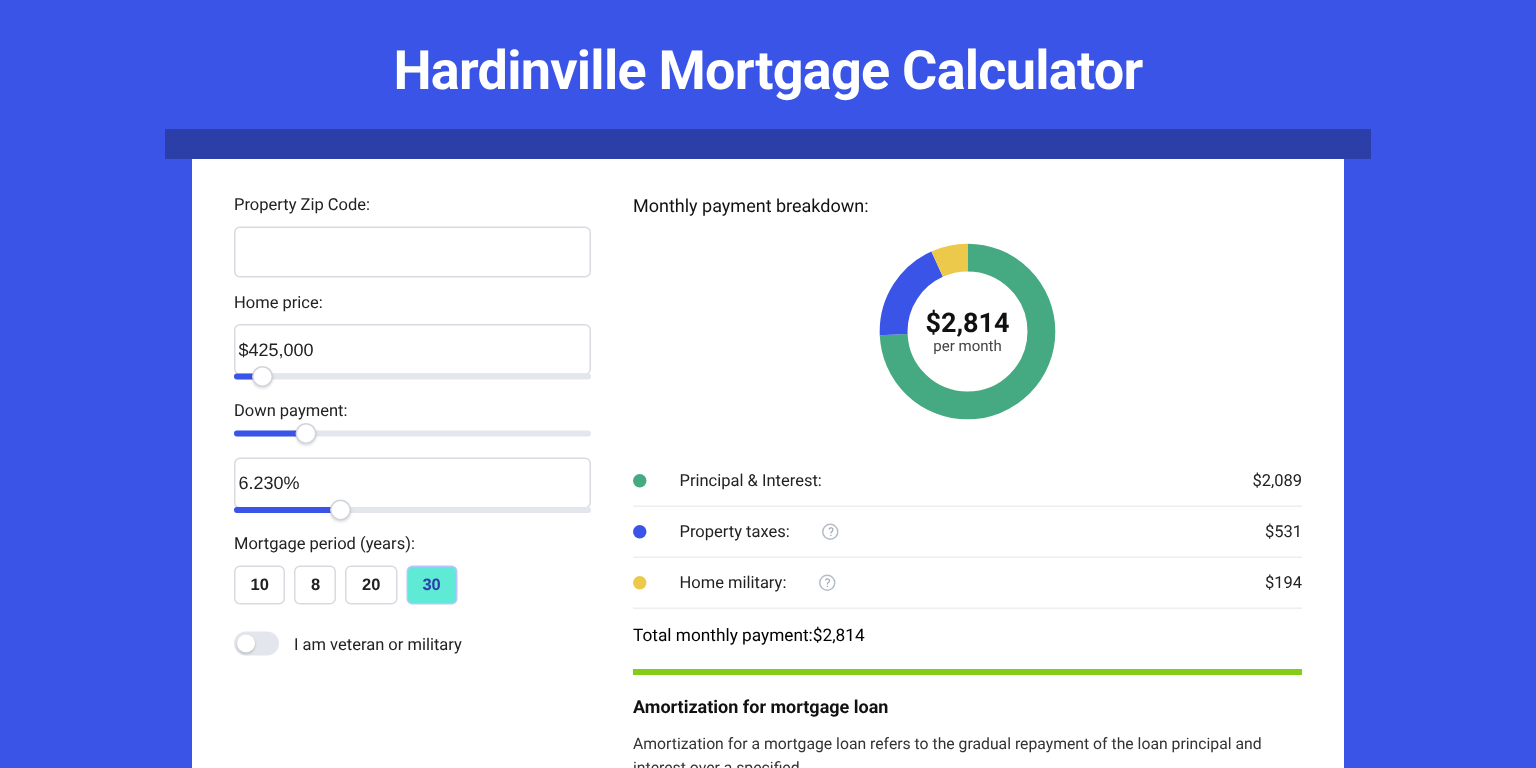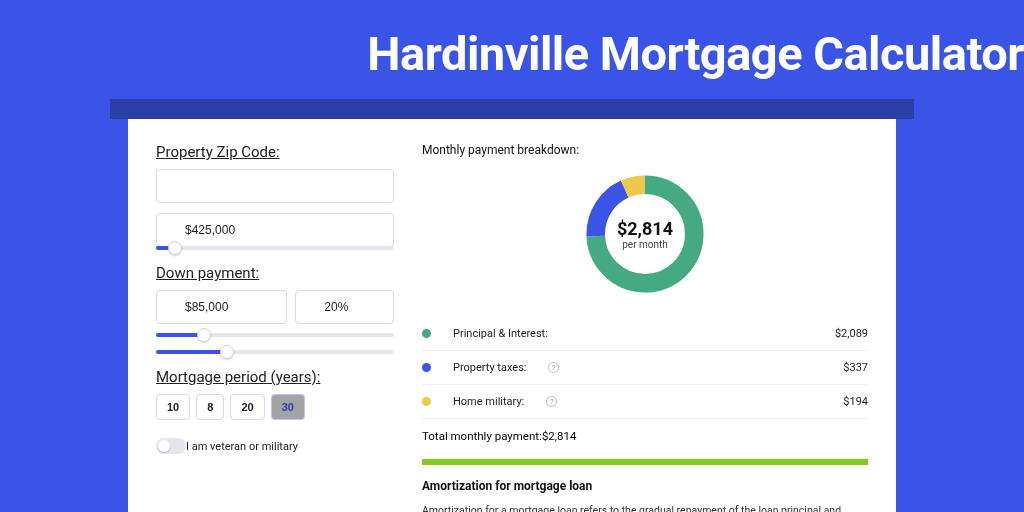--- a/index.html
+++ b/index.html
@@ -5,54 +5,53 @@
   * { box-sizing: border-box; margin: 0; padding: 0; }
   body {
     font-family: -apple-system, BlinkMacSystemFont, "Segoe UI", Roboto, Arial, sans-serif;
     background: #3a54e8;
     width: 1024px;
     height: 512px;
     overflow: hidden;
   }
   .page-title {
     color: #fff;
-    font-size: 47px;
+    font-size: 36px;
     font-weight: 700;
-    text-align: right;
+    text-align: center;
     padding: 26px 0 18px 0;
     letter-spacing: -0.5px;
   }
   .shadow-strip {
     background: #2c3ea8;
     height: 20px;
     margin: 0 110px;
   }
   .card {
     background: #fff;
     margin: 0 128px;
     padding: 24px 28px 0 28px;
     display: flex;
     gap: 28px;
   }
   .left-col { width: 238px; flex-shrink: 0; }
   .right-col { flex: 1; }
 
   .field-label {
-    font-size: 15px;
+    font-size: 11px;
     color: #222;
     margin-bottom: 8px;
     display: block;
-    text-decoration: underline;
   }
   .text-input {
     width: 100%;
     border: 1px solid #d7dbe0;
     border-radius: 4px;
     height: 34px;
-    padding: 0 28px;
+    padding: 0 2px;
     font-size: 12px;
     color: #222;
   }
   .slider-track {
     position: relative;
     height: 4px;
     background: #e3e6ec;
     border-radius: 2px;
     margin-top: -1px;
     margin-bottom: 14px;
@@ -82,26 +81,26 @@
     border: 1px solid #d7dbe0;
     background: #fff;
     border-radius: 4px;
     font-size: 11px;
     font-weight: 600;
     padding: 6px 10px;
     cursor: pointer;
     color: #222;
   }
   .period-btn.active {
-    background: #a3a3a3;
+    background: #5eead4;
     border-color: #b7c4ff;
     color: #2c3ea8;
   }
 
-  .toggle-row { display: flex; align-items: center; font-size: 11px; color: #222; }
+  .toggle-row { display: flex; align-items: center; gap: 10px; font-size: 11px; color: #222; }
   .toggle {
     width: 30px; height: 16px;
     background: #e3e6ec;
     border-radius: 8px;
     position: relative;
   }
   .toggle::after {
     content: "";
     position: absolute;
     width: 12px; height: 12px;
@@ -161,21 +160,21 @@
     font-size: 8px;
     color: #9aa1ad;
   }
   .breakdown-total { font-weight: 400; padding: 10px 0 16px 0; display: flex; justify-content: flex-start; font-size: 11.5px; }
 
   .amort-heading {
     font-size: 12px;
     font-weight: 700;
     color: #111;
     padding-top: 14px;
-    border-top: 6px solid #84cc16;
+    border-top: 4px solid #84cc16;
     margin-bottom: 10px;
   }
   .amort-text { font-size: 10.5px; color: #333; line-height: 1.5; }
 
   .field-block { margin-bottom: 10px; }
 </style>
 </head>
 <body>
 
 <h1 class="page-title">Hardinville Mortgage Calculator</h1>
@@ -184,40 +183,38 @@
 <div class="card">
 
   <div class="left-col">
 
     <div class="field-block">
       <label class="field-label">Property Zip Code:</label>
       <input class="text-input" value="" style="">
     </div>
 
     <div class="field-block">
+      <label class="field-label">Home price:</label>
       <input class="text-input" value="$425,000" style="">
       <div class="slider-track">
         <div class="slider-fill" style="width:8%"></div>
         <div class="slider-thumb" style="left:8%"></div>
       </div>
     </div>
 
     <div class="field-block">
       <label class="field-label">Down payment:</label>
-      <div class="row-split">
-        <input class="text-input" value="$85,000" style="">
-        <input class="text-input" value="20%" style="">
-      </div>
       <div class="slider-track">
         <div class="slider-fill" style="width:20%"></div>
         <div class="slider-thumb" style="left:20%"></div>
       </div>
     </div>
 
     <div class="field-block">
+      <input class="text-input" value="6.230%" style="">
       <div class="slider-track">
         <div class="slider-fill" style="width:30%"></div>
         <div class="slider-thumb" style="left:30%"></div>
       </div>
     </div>
 
     <div class="field-block">
       <label class="field-label">Mortgage period (years):</label>
       <div class="period-row">
         <button class="period-btn">10</button>
@@ -258,21 +255,21 @@
       </div>
       <span>$2,089</span>
     </div>
 
     <div class="breakdown-row">
       <div class="bk-left">
         <span class="dot" style="background:#3a54e8"></span>
         <span>Property taxes:</span>
         <span class="info-icon">?</span>
       </div>
-      <span>$337</span>
+      <span>$531</span>
     </div>
 
     <div class="breakdown-row">
       <div class="bk-left">
         <span class="dot" style="background:#ecc94b"></span>
         <span>Home military:</span>
         <span class="info-icon">?</span>
       </div>
       <span>$194</span>
     </div>

